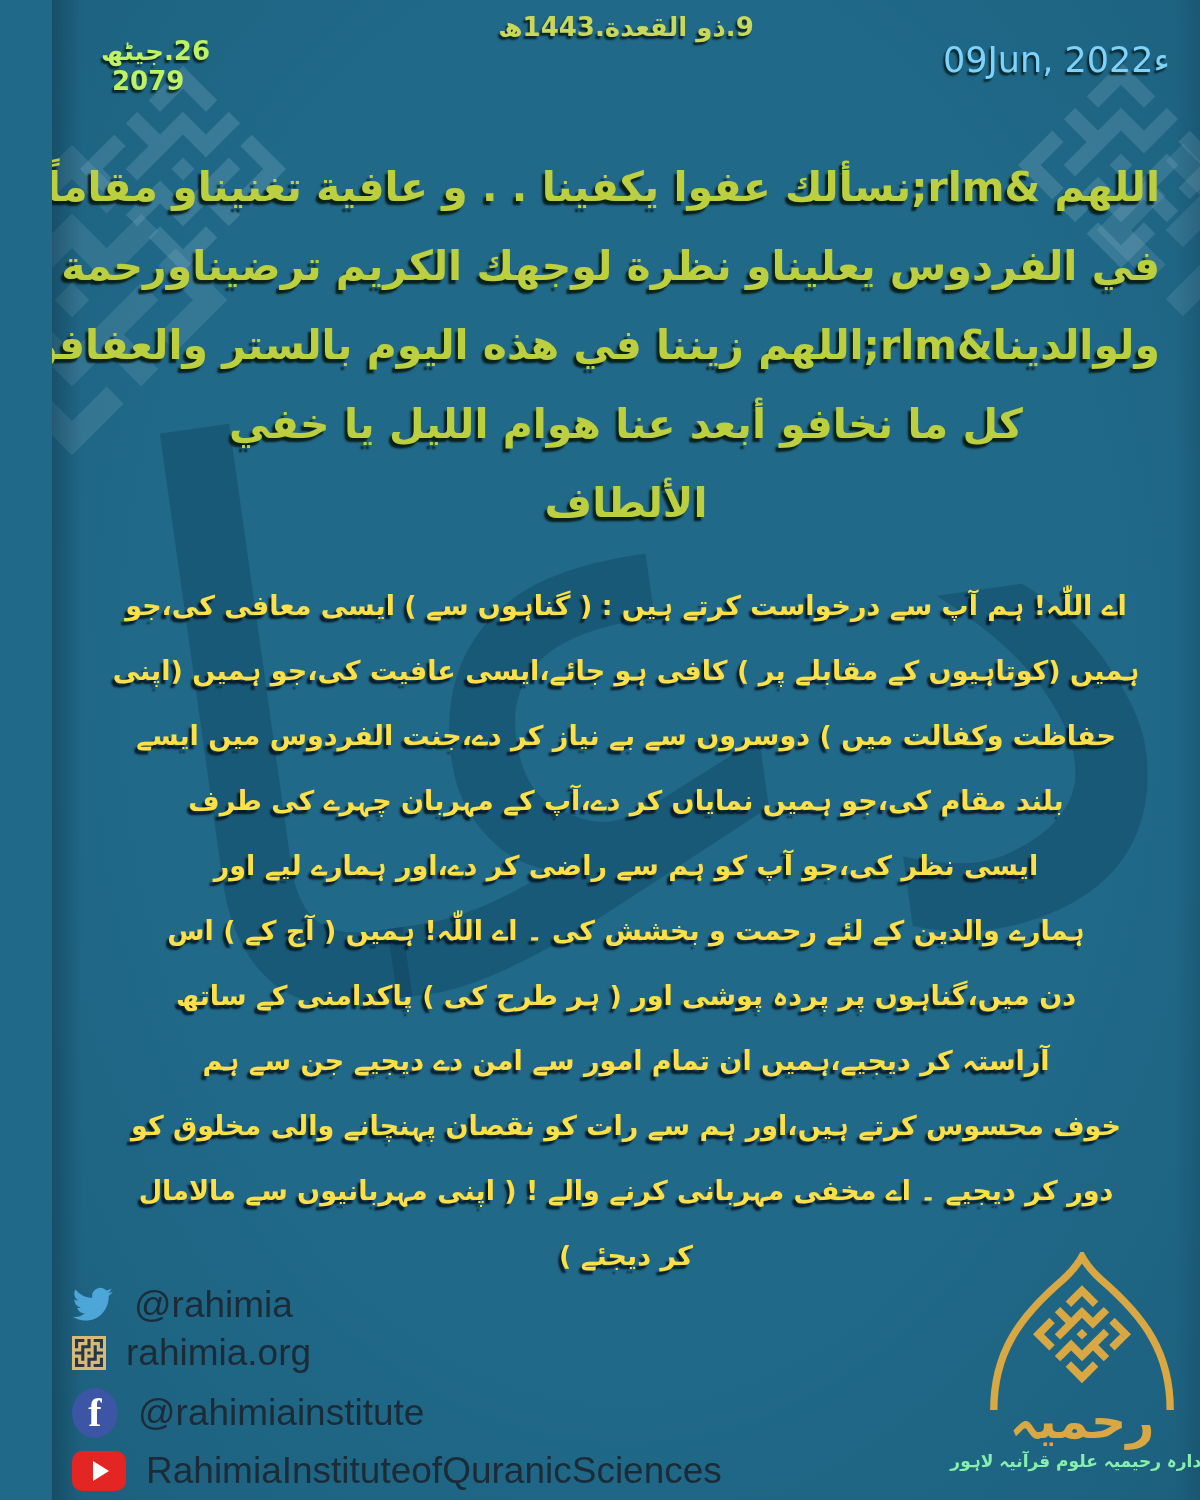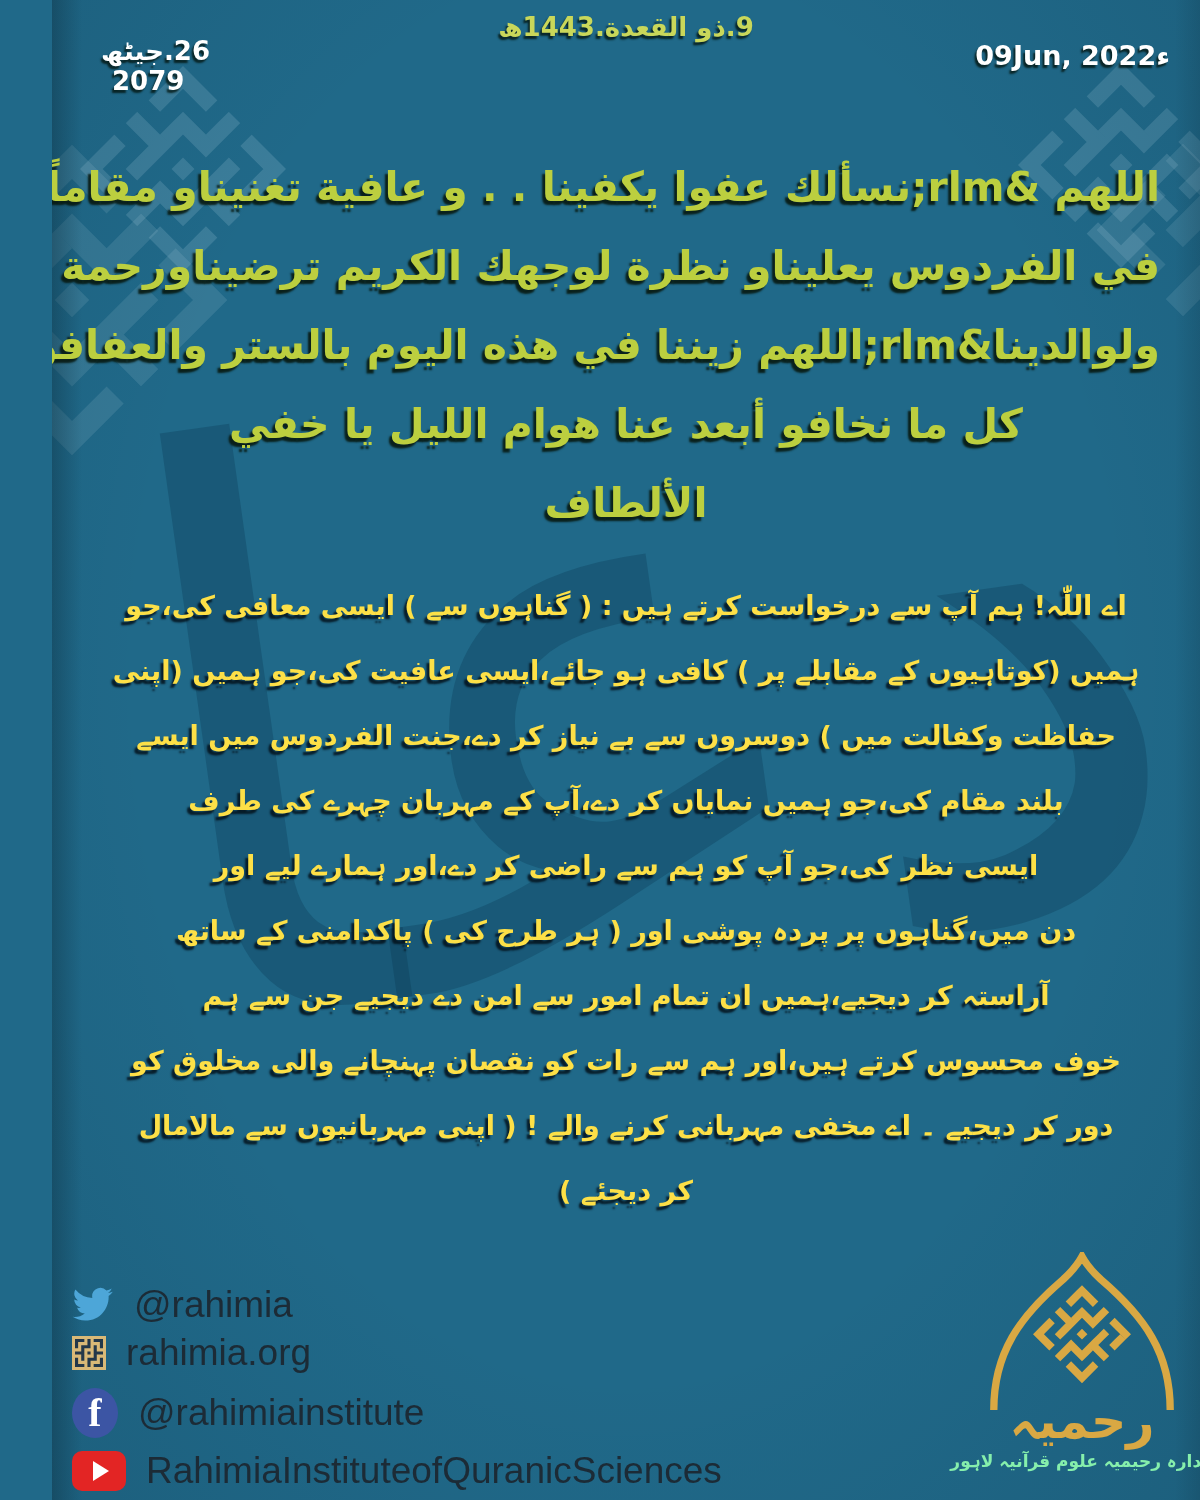--- a/index.html
+++ b/index.html
@@ -38,26 +38,26 @@
   }
 
   
   .date-hijri{
     position:absolute;top:12px;left:0;right:0;text-align:center;
     font-size:26px;font-weight:bold;color:#c9d75a;z-index:6;
     text-shadow:-2px 3px 2px rgba(5,25,20,.85);
   }
   .date-bikrami{
     position:absolute;top:36px;right:990px;left:60px;text-align:left;
-    font-size:26px;font-weight:bold;color:#ffffff;z-index:6;
+    font-size:26px;font-weight:bold;color:#bef264;z-index:6;
     text-shadow:-2px 3px 2px rgba(5,25,20,.85);
   }
   .date-greg{
     position:absolute;top:40px;right:30px;direction:ltr;text-align:right;
-    font-size:27px;font-weight:bold;color:#ffffff;z-index:6;
+    font-size:35px;font-weight:normal;color:#7dd3fc;z-index:6;
     text-shadow:-2px 3px 2px rgba(5,25,20,.85);
   }
   .title{
     position:absolute;top:78px;left:0;right:0;text-align:center;
     font-size:35px;font-weight:bold;color:#ffffff;z-index:6;
     text-shadow:-3px 4px 3px rgba(3,18,28,.8);
   }
 
   
   .prayer{
@@ -144,20 +144,21 @@
     <div>كل ما نخافو أبعد عنا هوام الليل يا خفي</div>
     <div>الألطاف</div>
   </div>
 
   <div class="urdu">
     <div>اے اللّٰہ! ہم آپ سے درخواست کرتے ہیں : ( گناہوں سے ) ایسی معافی کی،جو</div>
     <div>ہمیں (کوتاہیوں کے مقابلے پر ) کافی ہو جائے،ایسی عافیت کی،جو ہمیں (اپنی</div>
     <div>حفاظت وکفالت میں ) دوسروں سے بے نیاز کر دے،جنت الفردوس میں ایسے</div>
     <div>بلند مقام کی،جو ہمیں نمایاں کر دے،آپ کے مہربان چہرے کی طرف</div>
     <div>ایسی نظر کی،جو آپ کو ہم سے راضی کر دے،اور ہمارے لیے اور</div>
+    <div>ہمارے والدین کے لئے رحمت و بخشش کی ۔ اے اللّٰہ! ہمیں ( آج کے ) اس</div>
     <div>دن میں،گناہوں پر پردہ پوشی اور ( ہر طرح کی ) پاکدامنی کے ساتھ</div>
     <div>آراستہ کر دیجیے،ہمیں ان تمام امور سے امن دے دیجیے جن سے ہم</div>
     <div>خوف محسوس کرتے ہیں،اور ہم سے رات کو نقصان پہنچانے والی مخلوق کو</div>
     <div>دور کر دیجیے ۔ اے مخفی مہربانی کرنے والے ! ( اپنی مہربانیوں سے مالامال</div>
     <div>کر دیجئے )</div>
   </div>
 
   <div class="social">
     <a class="social-row" href="#">
       <span class="s-icon">

